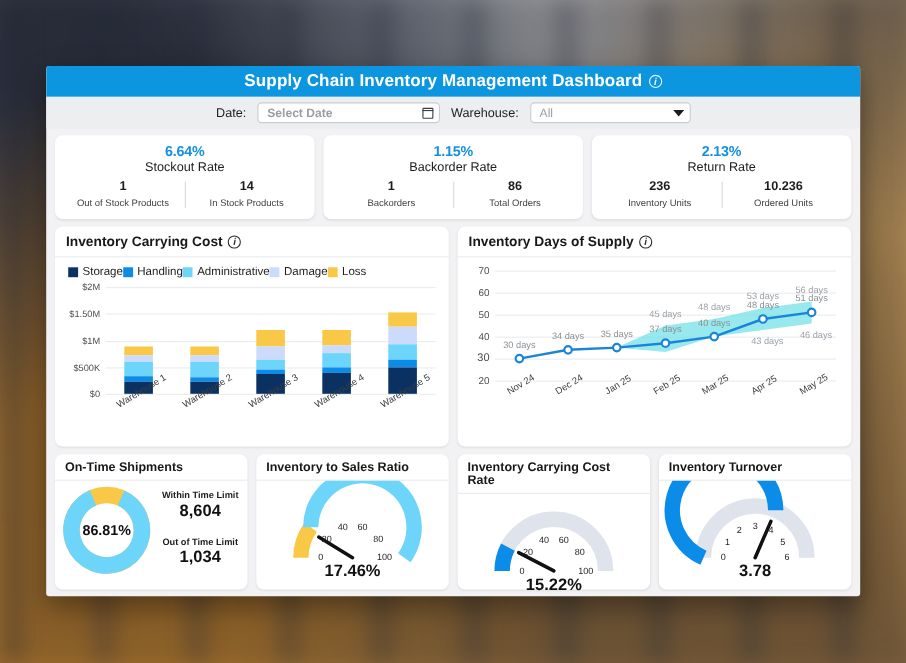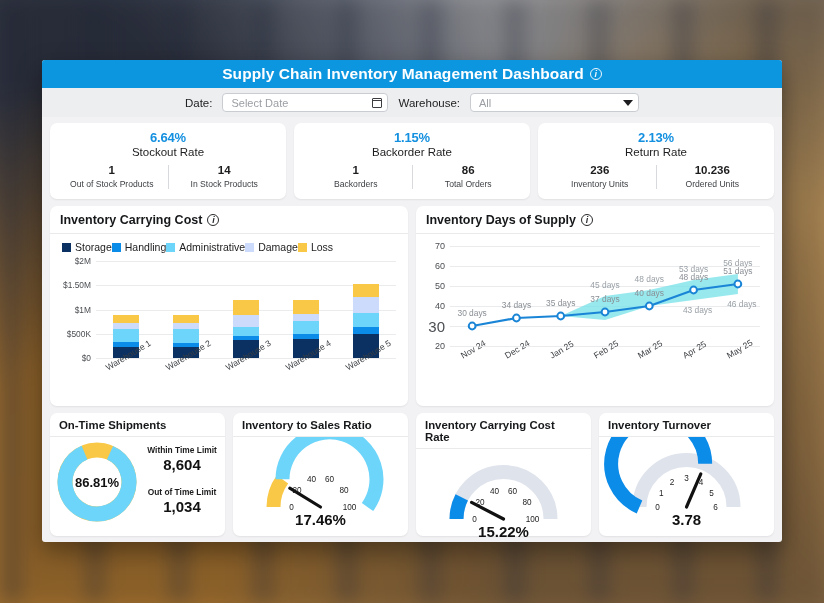--- a/index.html
+++ b/index.html
@@ -80,22 +80,22 @@
   .field {
     background: #fff;
     border: 1px solid #c9ccd1;
     border-radius: 4px;
     height: 19px;
     display: flex; align-items: center;
     padding: 0 5px 0 8px;
     font-size: 11px;
     color: #9b9ea3;
   }
-  #date-field { width: 166px; justify-content: space-between; }
-  #wh-field { width: 169px; justify-content: space-between; }
+  #date-field { width: 166px; justify-content: space-between; font-weight: bold; }
+  #wh-field { width: 146px; justify-content: space-between; }
   .cal-icon { width: 10px; height: 11px; position: relative; flex: 0 0 auto; }
   .cal-icon::before {
     content: ""; position: absolute; inset: 1px 0 0 0;
     border: 1.3px solid #3b3d40; border-radius: 1px;
   }
   .cal-icon::after {
     content: ""; position: absolute; left: 0; right: 0; top: 3px; height: 1.4px;
     background: #3b3d40;
   }
   .caret { width: 0; height: 0; border-left: 5px solid transparent;
@@ -345,21 +345,21 @@
 
       <div class="card" id="dos-card">
         <div class="card-head">
           <span>Inventory Days of Supply</span>
           <span class="info-icon">i</span>
         </div>
         <div class="plot" id="dos-plot" style="width: 356px; height: 160px;">
             <div class="gridline" style="left: 34px; width: 310px; top: 112px;"></div>
             <div class="ylab" style="top: 112px; right: 327px; font-size: 9px;">20</div>
             <div class="gridline" style="left: 34px; width: 310px; top: 92px;"></div>
-            <div class="ylab" style="top: 92px; right: 327px; font-size: 15px;">30</div>
+            <div class="ylab" style="top: 92px; right: 327px; font-size: 10px;">30</div>
             <div class="gridline" style="left: 34px; width: 310px; top: 72px;"></div>
             <div class="ylab" style="top: 72px; right: 327px; font-size: 9px;">40</div>
             <div class="gridline" style="left: 34px; width: 310px; top: 52px;"></div>
             <div class="ylab" style="top: 52px; right: 327px; font-size: 9px;">50</div>
             <div class="gridline" style="left: 34px; width: 310px; top: 32px;"></div>
             <div class="ylab" style="top: 32px; right: 327px; font-size: 9px;">60</div>
             <div class="gridline" style="left: 34px; width: 310px; top: 12px;"></div>
             <div class="ylab" style="top: 12px; right: 327px; font-size: 9px;">70</div>
             <svg width="356" height="160" style="position: absolute; left: 0px; top: 0px;">
               <polygon points="144.7,82.0 189.0,62.0 233.3,56.0 277.6,46.0 321.9,40.0 321.9,60.0 277.6,66.0 233.3,72.0 189.0,86.0 144.7,82.0" fill="#6fe0e8" fill-opacity="0.72"></polygon>

